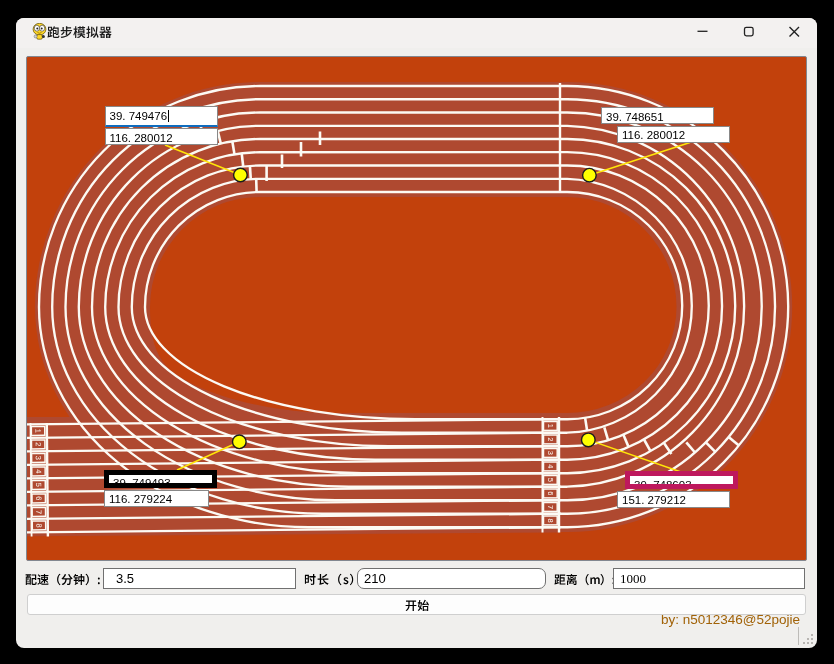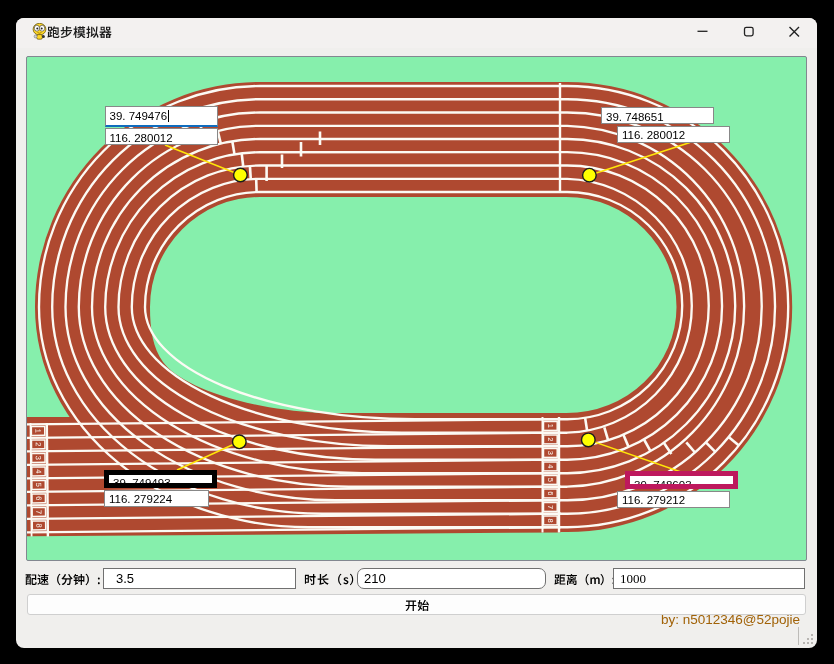--- a/index.html
+++ b/index.html
@@ -28,21 +28,21 @@
         <path d="M2.1 -9.2V-7.3H3.9V-9.2ZM1.0 -10.3H5.1V-6.2H1.0ZM2.6 -6.7H3.8V-0.9H2.6ZM0.9 -5.2H2.0V-0.5H0.9ZM0.3 -0.6Q1.0 -0.8 1.8 -1.0Q2.6 -1.2 3.4 -1.4Q4.3 -1.6 5.2 -1.9L5.4 -0.8Q4.1 -0.4 2.9 -0.0Q1.6 0.3 0.6 0.6ZM3.2 -4.7H5.1V-3.5H3.2ZM6.8 -9.4H10.9V-8.3H6.8ZM10.5 -9.4H11.7Q11.7 -9.4 11.7 -9.3Q11.7 -9.2 11.7 -9.1Q11.7 -8.9 11.7 -8.9Q11.7 -7.2 11.7 -6.1Q11.7 -5.0 11.6 -4.3Q11.6 -3.5 11.5 -3.2Q11.5 -2.8 11.4 -2.6Q11.2 -2.3 11.0 -2.2Q10.8 -2.1 10.5 -2.1Q10.2 -2.0 9.8 -2.0Q9.5 -2.0 9.0 -2.0Q9.0 -2.3 8.9 -2.6Q8.8 -3.0 8.7 -3.2Q9.1 -3.2 9.4 -3.2Q9.7 -3.1 9.9 -3.1Q10.0 -3.1 10.1 -3.2Q10.2 -3.2 10.3 -3.3Q10.3 -3.4 10.4 -3.8Q10.4 -4.1 10.4 -4.8Q10.5 -5.5 10.5 -6.6Q10.5 -7.6 10.5 -9.2ZM6.8 -10.8 8.0 -10.5Q7.7 -9.7 7.4 -9.0Q7.0 -8.2 6.6 -7.6Q6.2 -6.9 5.7 -6.4Q5.7 -6.5 5.5 -6.7Q5.4 -6.9 5.2 -7.0Q5.0 -7.2 4.9 -7.3Q5.5 -8.0 6.0 -8.9Q6.5 -9.8 6.8 -10.8ZM5.9 -7.1H7.0V-0.8Q7.0 -0.6 7.1 -0.4Q7.1 -0.3 7.3 -0.2Q7.5 -0.2 7.9 -0.2Q8.0 -0.2 8.3 -0.2Q8.5 -0.2 8.9 -0.2Q9.2 -0.2 9.5 -0.2Q9.8 -0.2 10.1 -0.2Q10.4 -0.2 10.5 -0.2Q10.8 -0.2 11.0 -0.3Q11.2 -0.4 11.2 -0.7Q11.3 -1.0 11.3 -1.6Q11.5 -1.5 11.9 -1.4Q12.2 -1.2 12.4 -1.2Q12.4 -0.4 12.2 0.1Q12.0 0.5 11.6 0.7Q11.3 0.9 10.6 0.9Q10.5 0.9 10.2 0.9Q9.9 0.9 9.6 0.9Q9.2 0.9 8.9 0.9Q8.5 0.9 8.2 0.9Q7.9 0.9 7.8 0.9Q7.1 0.9 6.6 0.8Q6.2 0.6 6.0 0.2Q5.9 -0.1 5.9 -0.8ZM6.1 -7.1H9.5V-3.1H6.1V-4.1H8.4V-6.0H6.1Z M16.5 -5.4 17.8 -4.9Q17.4 -4.4 17.0 -3.8Q16.5 -3.2 16.0 -2.7Q15.4 -2.2 14.9 -1.8Q14.8 -2.0 14.7 -2.1Q14.5 -2.3 14.3 -2.5Q14.1 -2.7 14.0 -2.8Q14.7 -3.3 15.4 -4.0Q16.1 -4.6 16.5 -5.4ZM23.0 -5.3 24.3 -4.7Q23.6 -3.4 22.6 -2.4Q21.7 -1.5 20.4 -0.8Q19.2 -0.1 17.6 0.3Q16.1 0.8 14.3 1.1Q14.2 0.8 14.0 0.4Q13.8 0.1 13.6 -0.2Q15.9 -0.5 17.8 -1.1Q19.6 -1.7 20.9 -2.7Q22.2 -3.7 23.0 -5.3ZM13.7 -7.0H25.1V-5.8H13.7ZM19.9 -9.7H24.1V-8.4H19.9ZM18.9 -10.8H20.3V-6.3H18.9ZM15.5 -9.9H16.8V-6.4H15.5ZM18.8 -6.1H20.2V-1.9H18.8Z M30.7 -9.9H38.1V-8.8H30.7ZM30.5 -2.7H38.1V-1.7H30.5ZM32.4 -10.8H33.6V-8.0H32.4ZM35.3 -10.8H36.5V-8.0H35.3ZM32.3 -5.2V-4.5H36.2V-5.2ZM32.3 -6.8V-6.1H36.2V-6.8ZM31.1 -7.7H37.5V-3.6H31.1ZM33.7 -3.7H34.9Q34.9 -2.8 34.6 -2.1Q34.4 -1.3 34.0 -0.7Q33.5 -0.1 32.7 0.4Q32.0 0.8 30.7 1.1Q30.6 0.9 30.4 0.6Q30.2 0.2 30.0 0.1Q31.2 -0.2 31.8 -0.5Q32.5 -0.9 32.9 -1.3Q33.3 -1.8 33.4 -2.4Q33.6 -3.0 33.7 -3.7ZM35.2 -2.4Q35.6 -1.5 36.4 -0.9Q37.3 -0.2 38.5 0.0Q38.3 0.1 38.2 0.3Q38.0 0.5 37.9 0.7Q37.8 0.9 37.7 1.1Q36.3 0.7 35.5 -0.1Q34.6 -0.9 34.1 -2.1ZM26.6 -8.4H30.5V-7.2H26.6ZM28.1 -10.8H29.3V1.1H28.1ZM28.2 -7.5 28.9 -7.3Q28.8 -6.5 28.6 -5.6Q28.4 -4.8 28.1 -4.0Q27.9 -3.2 27.6 -2.5Q27.3 -1.8 27.0 -1.3Q26.9 -1.5 26.8 -1.8Q26.7 -2.0 26.5 -2.2Q26.4 -2.5 26.3 -2.6Q26.6 -3.1 26.9 -3.6Q27.2 -4.2 27.4 -4.9Q27.7 -5.5 27.9 -6.2Q28.0 -6.9 28.2 -7.5ZM29.2 -6.8Q29.3 -6.7 29.6 -6.3Q29.8 -6.0 30.1 -5.6Q30.3 -5.2 30.5 -4.8Q30.8 -4.5 30.8 -4.3L30.0 -3.4Q29.9 -3.7 29.8 -4.1Q29.6 -4.5 29.4 -4.9Q29.2 -5.3 28.9 -5.7Q28.7 -6.1 28.6 -6.3Z M39.3 -4.2Q40.1 -4.4 41.1 -4.7Q42.1 -5.0 43.2 -5.3L43.4 -4.1Q42.4 -3.8 41.4 -3.5Q40.4 -3.2 39.6 -2.9ZM39.5 -8.3H43.2V-7.1H39.5ZM40.9 -10.8H42.1V-0.4Q42.1 0.1 42.0 0.4Q41.9 0.7 41.7 0.8Q41.4 1.0 41.0 1.0Q40.6 1.1 40.0 1.1Q39.9 0.8 39.8 0.5Q39.7 0.1 39.6 -0.1Q40.0 -0.1 40.3 -0.1Q40.6 -0.1 40.7 -0.1Q40.8 -0.1 40.9 -0.2Q40.9 -0.2 40.9 -0.4ZM48.6 -3.9 49.7 -4.3Q50.1 -3.6 50.5 -2.8Q50.9 -2.0 51.2 -1.2Q51.5 -0.4 51.6 0.2L50.4 0.7Q50.2 0.2 50.0 -0.6Q49.7 -1.4 49.3 -2.3Q49.0 -3.1 48.6 -3.9ZM45.6 -9.2 46.6 -9.6Q47.0 -9.0 47.3 -8.3Q47.6 -7.6 47.9 -7.0Q48.1 -6.3 48.2 -5.8L47.1 -5.3Q47.0 -5.8 46.7 -6.5Q46.5 -7.2 46.2 -7.9Q45.9 -8.6 45.6 -9.2ZM49.2 -10.5 50.5 -10.5Q50.4 -8.4 50.2 -6.7Q50.1 -5.0 49.7 -3.5Q49.3 -2.1 48.7 -1.0Q48.0 0.2 47.0 1.1Q46.9 0.9 46.7 0.8Q46.5 0.6 46.3 0.4Q46.1 0.2 45.9 0.1Q46.9 -0.6 47.5 -1.7Q48.2 -2.7 48.5 -4.1Q48.8 -5.4 49.0 -7.0Q49.1 -8.6 49.2 -10.5ZM44.1 0.1 43.8 -1.2 44.1 -1.7 47.2 -3.8Q47.3 -3.6 47.4 -3.3Q47.6 -2.9 47.7 -2.8Q46.6 -2.0 45.9 -1.5Q45.3 -1.0 44.9 -0.7Q44.6 -0.4 44.4 -0.2Q44.2 -0.0 44.1 0.1ZM44.1 0.1Q44.1 -0.1 43.9 -0.2Q43.8 -0.4 43.7 -0.6Q43.6 -0.8 43.4 -0.9Q43.6 -1.0 43.7 -1.2Q43.9 -1.3 44.0 -1.6Q44.1 -1.8 44.1 -2.2V-10.3H45.4V-1.4Q45.4 -1.4 45.2 -1.3Q45.1 -1.2 44.9 -1.0Q44.7 -0.8 44.5 -0.6Q44.4 -0.4 44.2 -0.2Q44.1 -0.1 44.1 0.1Z M54.7 -9.2V-7.8H56.5V-9.2ZM53.6 -10.3H57.7V-6.7H53.6ZM60.2 -9.2V-7.8H62.0V-9.2ZM59.0 -10.3H63.3V-6.7H59.0ZM52.6 -5.5H64.2V-4.3H52.6ZM54.2 -0.4H57.1V0.8H54.2ZM59.6 -0.4H62.7V0.8H59.6ZM60.1 -5.2Q60.6 -4.6 61.3 -4.1Q62.0 -3.6 62.8 -3.2Q63.7 -2.9 64.6 -2.6Q64.4 -2.5 64.3 -2.3Q64.1 -2.1 64.0 -1.9Q63.8 -1.7 63.7 -1.6Q62.8 -1.9 61.9 -2.3Q61.0 -2.8 60.3 -3.4Q59.6 -4.0 59.0 -4.7ZM53.6 -2.9H57.7V1.0H56.5V-1.8H54.8V1.1H53.6ZM59.0 -2.9H63.3V1.0H62.0V-1.8H60.2V1.1H59.0ZM57.4 -6.8 58.7 -6.6Q58.2 -5.6 57.4 -4.6Q56.7 -3.7 55.6 -2.9Q54.5 -2.2 53.0 -1.6Q52.9 -1.7 52.8 -1.9Q52.7 -2.1 52.6 -2.3Q52.4 -2.5 52.3 -2.6Q53.7 -3.1 54.7 -3.8Q55.7 -4.5 56.3 -5.2Q57.0 -6.0 57.4 -6.8ZM59.8 -6.2 60.5 -6.8Q60.9 -6.7 61.5 -6.4Q62.1 -6.1 62.4 -5.8L61.7 -5.1Q61.4 -5.4 60.8 -5.7Q60.3 -6.0 59.8 -6.2Z" fill="#1b1b1b"></path>
       </svg>
 
     <svg width="130" height="30" viewBox="0 0 130 30" style="position:absolute;left:671px;top:0;">
       <line x1="10.5" y1="13.3" x2="20.5" y2="13.3" stroke="#222" stroke-width="1.3"></line>
       <rect x="57.5" y="9.3" width="8.6" height="8.6" rx="1.8" fill="none" stroke="#222" stroke-width="1.3"></rect>
       <path d="M102.5 9 L112 18.5 M112 9 L102.5 18.5" stroke="#222" stroke-width="1.4"></path>
     </svg>
   </div>
 
-  <div style="position:absolute;left:10px;top:38px;width:781px;height:505px;background:#86efac;border:1px solid #828790;border-radius:2px;">
+  <div style="position:absolute;left:10px;top:38px;width:781px;height:505px;background:#c2410c;border:1px solid #828790;border-radius:2px;">
     <svg width="779" height="503" viewBox="27 57 779 503" style="position:absolute;left:0;top:0;">
 
 <path d="M 305 532 L 567.2 532 A 225 225 0 0 0 567.2 82 L 260 82 A 225 225 0 0 0 35 307 A 270 225 0 0 0 305 532 Z M 150 307 C 150 330 153 348 163 362 C 178 383 235 408 320 413 L 566.5 413 A 110 106 0 0 0 676.5 307 A 110 110 0 0 0 566.5 197 L 260 197 A 110 110 0 0 0 150 307 Z" fill="#af4930" fill-rule="evenodd"></path>
 
 <path d="M 26 417 L 560.5 417 L 560.5 532.5 L 26 536.3 Z" fill="#af4930"></path>
 
 <g stroke="#fcfaf4" stroke-width="2.35" fill="none" transform="rotate(-0.55 560 473)">
           <line x1="26" y1="419.2" x2="560.5" y2="419.2"></line>
           <line x1="26" y1="432.7" x2="560.5" y2="432.7"></line>
           <line x1="26" y1="446.2" x2="560.5" y2="446.2"></line>
@@ -160,21 +160,21 @@
 <div style="position:absolute;left:104.5px;top:106px;width:113px;height:21px;background:#fff;border:1px solid #888;border-bottom:2.5px solid #0f6cbd;box-sizing:border-box;font:11.5px 'Liberation Sans', sans-serif;color:#000;padding:2.5px 0 0 4px;white-space:nowrap;overflow:hidden;">39. 749476<span style="border-left:1px solid #000;margin-left:1px;"></span></div>
 <div style="position:absolute;left:104.5px;top:128px;width:113px;height:17px;background:#fff;border:1px solid #888;box-sizing:border-box;font:11.5px 'Liberation Sans', sans-serif;color:#000;padding:2.5px 0 0 4px;white-space:nowrap;overflow:hidden;">116. 280012</div>
 
 <div style="position:absolute;left:601px;top:107px;width:113px;height:17px;background:#fff;border:1px solid #888;box-sizing:border-box;font:11.5px 'Liberation Sans', sans-serif;color:#000;padding:2.5px 0 0 4px;white-space:nowrap;overflow:hidden;">39. 748651</div>
 <div style="position:absolute;left:617px;top:125.5px;width:113px;height:17px;background:#fff;border:1px solid #888;box-sizing:border-box;font:11.5px 'Liberation Sans', sans-serif;color:#000;padding:2.5px 0 0 4px;white-space:nowrap;overflow:hidden;">116. 280012</div>
 
 <div style="position:absolute;left:104px;top:469.5px;width:113px;height:18px;background:#fff;border:5px solid #000000;box-sizing:border-box;font:11.5px 'Liberation Sans', sans-serif;color:#000;padding:2.5px 0 0 4px;white-space:nowrap;overflow:hidden;">39. 749493</div>
 <div style="position:absolute;left:104px;top:489.5px;width:105px;height:17.5px;background:#fff;border:1px solid #888;box-sizing:border-box;font:11.5px 'Liberation Sans', sans-serif;color:#000;padding:2.5px 0 0 4px;white-space:nowrap;overflow:hidden;">116. 279224</div>
 
 <div style="position:absolute;left:625px;top:471px;width:113px;height:17.5px;background:#fff;border:5px solid #be185d;box-sizing:border-box;font:11.5px 'Liberation Sans', sans-serif;color:#000;padding:2.5px 0 0 4px;white-space:nowrap;overflow:hidden;">39. 748603</div>
-<div style="position:absolute;left:617px;top:490.5px;width:113px;height:17.5px;background:#fff;border:1px solid #888;box-sizing:border-box;font:11.5px 'Liberation Sans', sans-serif;color:#000;padding:2.5px 0 0 4px;white-space:nowrap;overflow:hidden;">116. 279212</div>
+<div style="position:absolute;left:617px;top:490.5px;width:113px;height:17.5px;background:#fff;border:1px solid #888;box-sizing:border-box;font:11.5px 'Liberation Sans', sans-serif;color:#000;padding:2.5px 0 0 4px;white-space:nowrap;overflow:hidden;">151. 279212</div>
       </div>
     </div>
   </div>
 
   <svg width="77" height="18" viewBox="0 -14 77 18" style="position:absolute;left:9px;top:551.5px;overflow:visible;">
       <path d="M7.1 -5.9H10.6V-4.7H7.1ZM6.6 -5.9H7.8V-0.8Q7.8 -0.5 7.9 -0.4Q8.0 -0.3 8.4 -0.3Q8.5 -0.3 8.7 -0.3Q8.9 -0.3 9.1 -0.3Q9.4 -0.3 9.6 -0.3Q9.8 -0.3 9.9 -0.3Q10.2 -0.3 10.3 -0.4Q10.4 -0.6 10.5 -1.0Q10.5 -1.4 10.6 -2.2Q10.7 -2.1 10.9 -2.0Q11.1 -1.9 11.3 -1.8Q11.5 -1.8 11.7 -1.7Q11.6 -0.7 11.4 -0.1Q11.3 0.4 10.9 0.6Q10.6 0.9 10.0 0.9Q9.9 0.9 9.7 0.9Q9.6 0.9 9.3 0.9Q9.1 0.9 8.9 0.9Q8.6 0.9 8.5 0.9Q8.3 0.9 8.2 0.9Q7.6 0.9 7.2 0.7Q6.9 0.6 6.7 0.2Q6.6 -0.1 6.6 -0.8ZM6.5 -9.6H11.2V-4.0H10.0V-8.4H6.5ZM0.8 -7.5H5.8V0.8H4.8V-6.5H1.8V1.0H0.8ZM1.3 -2.6H5.3V-1.8H1.3ZM1.3 -0.8H5.3V0.2H1.3ZM0.6 -9.7H6.0V-8.6H0.6ZM2.2 -9.4H3.1V-6.7H2.2ZM3.6 -9.4H4.5V-6.7H3.6ZM2.4 -6.7H3.0V-5.5Q3.0 -5.1 3.0 -4.7Q2.9 -4.3 2.7 -3.9Q2.6 -3.6 2.2 -3.2Q2.2 -3.3 2.0 -3.5Q1.9 -3.6 1.8 -3.6Q2.1 -3.9 2.2 -4.2Q2.3 -4.6 2.4 -4.9Q2.4 -5.2 2.4 -5.5ZM3.5 -6.7H4.1V-4.4Q4.1 -4.3 4.2 -4.2Q4.2 -4.2 4.3 -4.2Q4.3 -4.2 4.4 -4.2Q4.4 -4.2 4.5 -4.2Q4.5 -4.2 4.6 -4.2Q4.7 -4.2 4.7 -4.2Q4.8 -4.2 5.0 -4.1Q5.2 -4.0 5.3 -4.0Q5.2 -3.8 5.1 -3.7Q5.0 -3.6 4.7 -3.6Q4.6 -3.6 4.5 -3.6Q4.4 -3.6 4.3 -3.6Q4.3 -3.6 4.2 -3.6Q3.8 -3.6 3.7 -3.7Q3.5 -3.9 3.5 -4.4Z M15.3 -5.9V-0.9H14.1V-4.7H12.5V-5.9ZM12.7 -9.1 13.6 -9.7Q13.9 -9.4 14.3 -9.1Q14.6 -8.7 15.0 -8.4Q15.3 -8.0 15.5 -7.7L14.5 -7.0Q14.3 -7.3 14.0 -7.6Q13.7 -8.0 13.3 -8.4Q13.0 -8.8 12.7 -9.1ZM14.8 -1.5Q15.1 -1.5 15.4 -1.2Q15.7 -1.0 16.2 -0.8Q16.8 -0.5 17.6 -0.4Q18.4 -0.3 19.4 -0.3Q20.0 -0.3 20.8 -0.3Q21.5 -0.3 22.3 -0.4Q23.0 -0.5 23.6 -0.5Q23.6 -0.4 23.5 -0.2Q23.4 0.1 23.4 0.3Q23.3 0.5 23.3 0.7Q23.0 0.7 22.5 0.7Q22.0 0.7 21.4 0.8Q20.9 0.8 20.3 0.8Q19.8 0.8 19.3 0.8Q18.3 0.8 17.4 0.7Q16.6 0.6 16.0 0.2Q15.6 0.0 15.3 -0.2Q15.0 -0.4 14.8 -0.4Q14.6 -0.4 14.3 -0.2Q14.0 -0.0 13.7 0.3Q13.4 0.6 13.1 1.0L12.4 -0.1Q13.0 -0.7 13.6 -1.1Q14.3 -1.5 14.8 -1.5ZM17.4 -6.3V-5.0H21.7V-6.3ZM16.2 -7.2H22.9V-4.1H16.2ZM15.8 -9.0H23.4V-8.0H15.8ZM18.9 -10.1H20.1V-0.8H18.9ZM18.6 -4.4 19.5 -4.1Q19.2 -3.4 18.7 -2.9Q18.2 -2.3 17.6 -1.8Q17.0 -1.3 16.4 -1.0Q16.3 -1.2 16.2 -1.3Q16.0 -1.5 15.9 -1.7Q15.7 -1.8 15.6 -1.9Q16.2 -2.2 16.8 -2.6Q17.3 -3.0 17.8 -3.4Q18.3 -3.9 18.6 -4.4ZM19.2 -3.7 19.9 -4.4Q20.5 -4.1 21.1 -3.7Q21.8 -3.2 22.3 -2.8Q22.9 -2.4 23.3 -2.0L22.5 -1.2Q22.2 -1.6 21.6 -2.0Q21.1 -2.4 20.4 -2.9Q19.8 -3.3 19.2 -3.7Z M32.1 -4.6Q32.1 -5.8 32.4 -6.9Q32.7 -7.9 33.3 -8.8Q33.8 -9.6 34.5 -10.3L35.5 -9.8Q34.8 -9.2 34.3 -8.4Q33.8 -7.6 33.6 -6.6Q33.3 -5.7 33.3 -4.6Q33.3 -3.4 33.6 -2.5Q33.8 -1.5 34.3 -0.7Q34.8 0.0 35.5 0.7L34.5 1.2Q33.8 0.5 33.3 -0.4Q32.7 -1.2 32.4 -2.3Q32.1 -3.3 32.1 -4.6Z M38.3 -5.7H44.9V-4.5H38.3ZM44.5 -5.7H45.8Q45.8 -5.7 45.8 -5.6Q45.8 -5.5 45.8 -5.4Q45.8 -5.2 45.8 -5.1Q45.7 -3.8 45.7 -2.8Q45.6 -1.9 45.5 -1.2Q45.5 -0.6 45.4 -0.2Q45.2 0.2 45.1 0.4Q44.9 0.6 44.6 0.7Q44.4 0.8 44.1 0.9Q43.7 0.9 43.2 0.9Q42.7 0.9 42.2 0.9Q42.2 0.6 42.1 0.3Q42.0 -0.1 41.8 -0.3Q42.3 -0.3 42.8 -0.3Q43.3 -0.3 43.5 -0.3Q43.8 -0.3 44.0 -0.4Q44.1 -0.6 44.2 -1.1Q44.3 -1.7 44.4 -2.7Q44.5 -3.8 44.5 -5.5ZM39.8 -10.0 41.1 -9.6Q40.7 -8.6 40.1 -7.6Q39.5 -6.7 38.9 -5.9Q38.2 -5.1 37.5 -4.5Q37.4 -4.6 37.2 -4.8Q37.0 -5.0 36.8 -5.2Q36.6 -5.3 36.4 -5.4Q37.1 -6.0 37.8 -6.7Q38.4 -7.4 38.9 -8.2Q39.4 -9.1 39.8 -10.0ZM44.2 -10.0Q44.5 -9.4 44.9 -8.8Q45.3 -8.2 45.7 -7.6Q46.2 -7.0 46.7 -6.5Q47.2 -6.0 47.6 -5.6Q47.5 -5.5 47.3 -5.3Q47.1 -5.1 46.9 -5.0Q46.7 -4.8 46.6 -4.6Q46.2 -5.0 45.7 -5.6Q45.2 -6.2 44.7 -6.8Q44.2 -7.5 43.8 -8.2Q43.4 -8.9 43.0 -9.5ZM40.5 -5.3H41.8Q41.7 -4.3 41.5 -3.4Q41.3 -2.5 40.8 -1.6Q40.4 -0.8 39.6 -0.1Q38.8 0.6 37.5 1.1Q37.4 0.9 37.3 0.7Q37.2 0.5 37.0 0.3Q36.9 0.1 36.7 -0.0Q37.9 -0.4 38.6 -1.0Q39.3 -1.5 39.7 -2.2Q40.1 -3.0 40.2 -3.7Q40.4 -4.5 40.5 -5.3Z M53.3 -7.7H59.4V-2.2H58.2V-6.5H54.4V-2.1H53.3ZM55.7 -10.1H56.9V1.0H55.7ZM54.0 -4.0H58.8V-2.8H54.0ZM50.1 -10.1 51.1 -9.8Q50.9 -9.1 50.6 -8.4Q50.2 -7.8 49.8 -7.2Q49.4 -6.6 48.9 -6.1Q48.9 -6.3 48.8 -6.5Q48.7 -6.7 48.5 -6.9Q48.4 -7.2 48.3 -7.3Q48.9 -7.8 49.3 -8.6Q49.8 -9.3 50.1 -10.1ZM50.0 -8.9H53.0V-7.8H49.7ZM50.2 1.0 50.1 -0.1 50.5 -0.5 53.0 -1.7Q53.0 -1.5 53.1 -1.1Q53.1 -0.8 53.2 -0.6Q52.3 -0.2 51.8 0.1Q51.2 0.4 50.9 0.5Q50.6 0.7 50.5 0.8Q50.3 0.9 50.2 1.0ZM49.4 -6.7H52.8V-5.6H49.4ZM48.7 -4.2H53.0V-3.1H48.7ZM50.2 1.0Q50.2 0.8 50.1 0.7Q50.0 0.5 49.8 0.4Q49.7 0.2 49.6 0.1Q49.8 -0.0 50.1 -0.3Q50.3 -0.7 50.3 -1.1V-6.4H51.5V-0.4Q51.5 -0.4 51.3 -0.3Q51.2 -0.2 51.0 -0.0Q50.9 0.1 50.7 0.3Q50.5 0.5 50.4 0.7Q50.2 0.8 50.2 1.0Z M63.9 -4.6Q63.9 -3.3 63.6 -2.3Q63.3 -1.2 62.7 -0.4Q62.2 0.5 61.5 1.2L60.5 0.7Q61.2 0.0 61.7 -0.7Q62.2 -1.5 62.4 -2.5Q62.7 -3.4 62.7 -4.6Q62.7 -5.7 62.4 -6.6Q62.2 -7.6 61.7 -8.4Q61.2 -9.2 60.5 -9.8L61.5 -10.3Q62.2 -9.6 62.7 -8.8Q63.3 -7.9 63.6 -6.9Q63.9 -5.8 63.9 -4.6Z M73.8 -4.5Q73.4 -4.5 73.1 -4.8Q72.9 -5.1 72.9 -5.5Q72.9 -6.0 73.1 -6.3Q73.4 -6.6 73.8 -6.6Q74.3 -6.6 74.5 -6.3Q74.8 -6.0 74.8 -5.5Q74.8 -5.1 74.5 -4.8Q74.3 -4.5 73.8 -4.5ZM73.8 0.2Q73.4 0.2 73.1 -0.1Q72.9 -0.4 72.9 -0.9Q72.9 -1.3 73.1 -1.6Q73.4 -1.9 73.8 -1.9Q74.3 -1.9 74.5 -1.6Q74.8 -1.3 74.8 -0.9Q74.8 -0.4 74.5 -0.1Q74.3 0.2 73.8 0.2Z" fill="#000"></path>
     </svg>
 
   <div class="entry" style="left:87px;top:550px;width:193px;padding-left:12px;">3.5</div>
 

